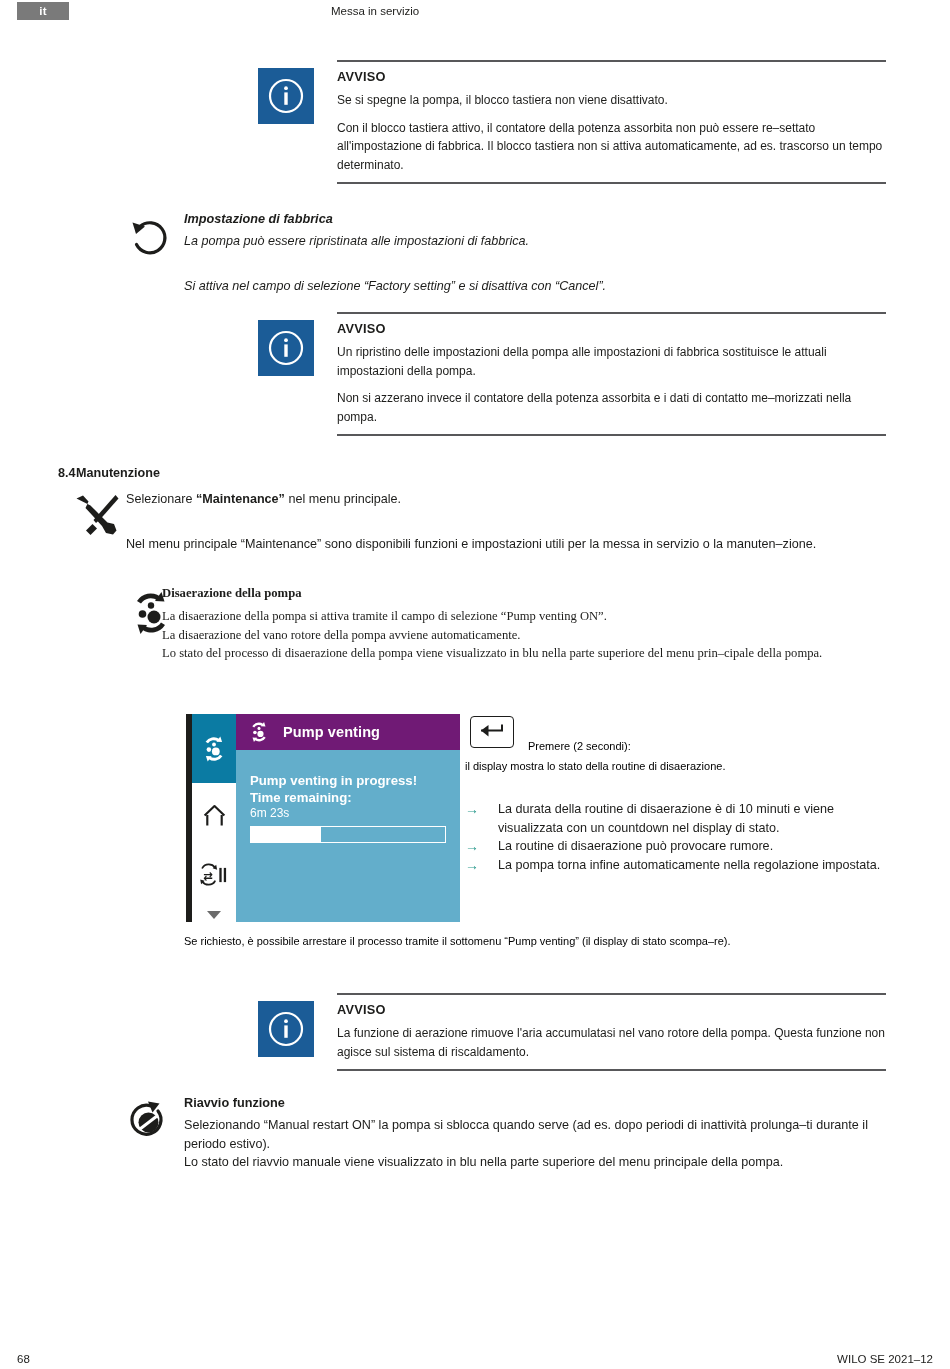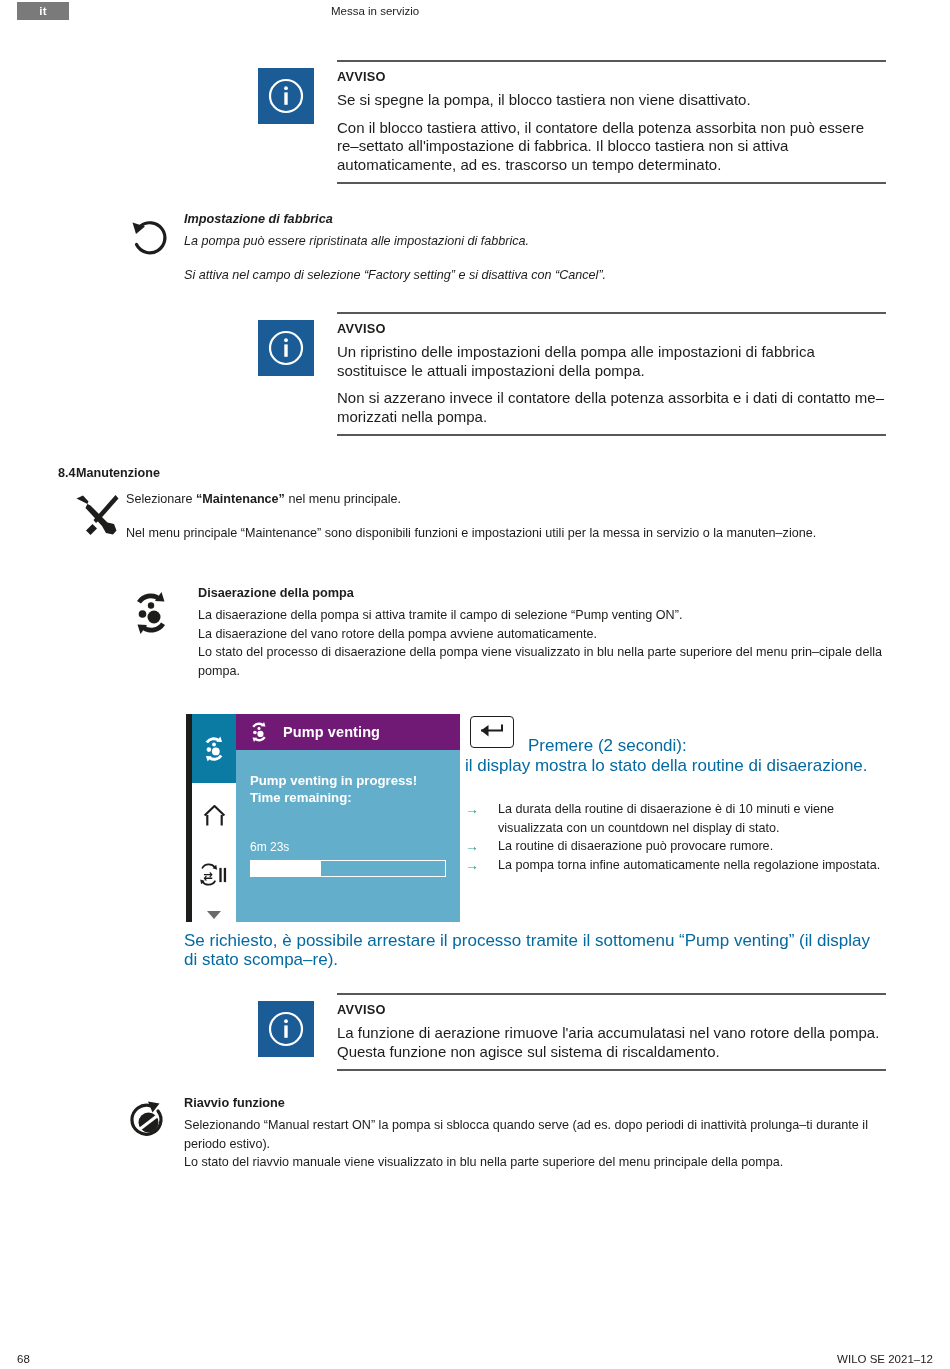--- a/index.html
+++ b/index.html
@@ -24,21 +24,21 @@
     display: flex; align-items: center; justify-content: center;
     letter-spacing: .2px;
   }
   .hdr-title {
     position: absolute; left: 331px; top: 2px;
     font-size: 11.5px; font-weight: 400; color: #1d1d1b;
     line-height: 18px;
   }
 
   
-  .body-txt { font-size: 17px; line-height: 18.5px; color: #0369a1; }
+  .body-txt { font-size: 11px; line-height: 18.5px; color: #000000; }
   .bold { font-weight: 700; }
 
   
   .notice {
     position: absolute;
     display: flex;
     align-items: flex-start;
   }
   .notice-icon {
     width: 56px; height: 56px;
@@ -52,29 +52,29 @@
     margin-left: 23px;
     border-top: 2px solid #58585a;
     border-bottom: 2px solid #58585a;
     padding: 7px 0 8px 0;
     flex: 1;
   }
   .notice-title {
     font-size: 12.8px; font-weight: 700; letter-spacing: .2px;
     margin: 0 0 7px 0;
   }
-  .notice-p { font-size: 15px; line-height: 18.5px; margin: 0 0 9px 0; }
+  .notice-p { font-size: 12px; line-height: 18.5px; margin: 0 0 9px 0; }
   .notice-p:last-child { margin-bottom: 0; }
 
   
   .blk { position: absolute; }
   .blk-icon { position: absolute; }
   .blk-title { font-size: 12.7px; font-weight: 700; margin: 0 0 6px 0; }
   .blk-p { font-size: 12.6px; line-height: 18.5px; margin: 0; }
-  .blk-p + .blk-p { margin-top: 15px; }
+  .blk-p + .blk-p { margin-top: 26px; }
   .blk-p.tight + .blk-p.tight { margin-top: 0; }
 
   
   .sec-num {
     position: absolute; left: 17px; font-size: 12.6px; font-weight: 700;
   }
   .sec-ttl {
     position: absolute; left: 76px; font-size: 12.6px; font-weight: 700;
   }
 
@@ -114,21 +114,20 @@
   .disp-content {
     position: absolute; left: 0; top: 36px; right: 0; bottom: 0;
     background: #63aecb;
     padding: 22px 14px 0 14px;
   }
   .disp-line {
     color: #ffffff; font-size: 13.2px; font-weight: 700; line-height: 17px;
   }
   .disp-time {
     color: #ffffff; font-size: 12px; font-weight: 400;
-    margin-top: 34px;
   }
   .disp-bar {
     margin-top: 6px;
     height: 17px; width: 100%;
     border: 1px solid #ffffff;
     background: transparent;
   }
   .disp-bar-fill { height: 100%; background: #ffffff; }
 
   
@@ -237,21 +236,21 @@
           <path d="M11 13 A16 16 0 0 1 34 8.5 L31.5 12.5 A11.5 11.5 0 0 0 15 15.5 Z"></path>
           <path d="M35.5 4 L38.5 13.5 L29 13 Z"></path>
           <path d="M39 37 A16 16 0 0 1 16 41.5 L18.5 37.5 A11.5 11.5 0 0 0 35 34.5 Z"></path>
           <path d="M14.5 46 L11.5 36.5 L21 37 Z"></path>
           <circle cx="25" cy="17.5" r="3.2"></circle>
           <circle cx="16.5" cy="26" r="3.8"></circle>
           <circle cx="28" cy="29" r="6.5"></circle>
         </g>
       </svg>
     </div>
-    <div style="margin-left:72px;">
+    <div style="margin-left:36px;font-family:Liberation Serif, serif;">
       <div class="blk-title">Disaerazione della pompa</div>
       <p class="blk-p tight">La disaerazione della pompa si attiva tramite il campo di selezione “Pump venting ON”.</p>
       <p class="blk-p tight">La disaerazione del vano rotore della pompa avviene automaticamente.</p>
       <p class="blk-p tight">Lo stato del processo di disaerazione della pompa viene visualizzato in blu nella parte superiore del menu prin–cipale della pompa.</p>
     </div>
   </div>
 
   <div class="disp">
     <div class="disp-edge"></div>
     <div class="disp-rail">

